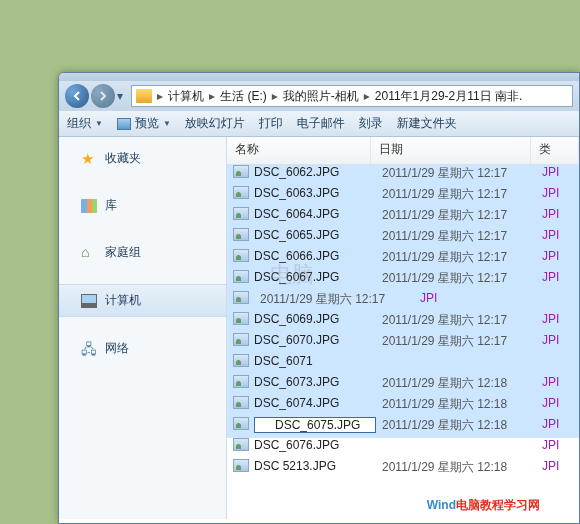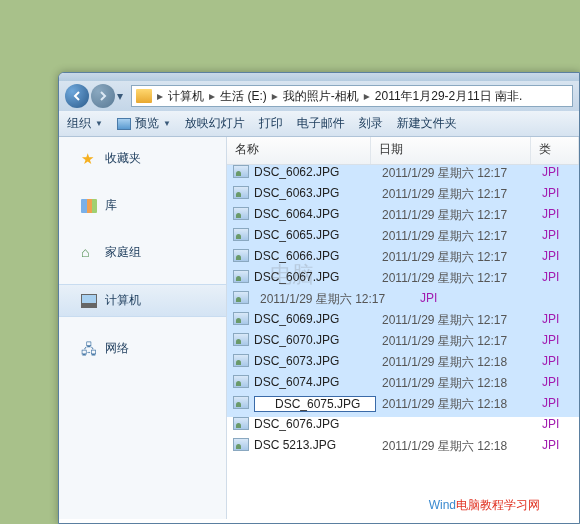--- a/index.html
+++ b/index.html
@@ -39,21 +39,21 @@
 .row{display:flex;align-items:flex-start;height:21px;padding-left:6px;cursor:pointer}
 .row.sel{background:#cde6ff}
 .row.sel .cell{background:#cde6ff}
 .row .img-ico{width:16px;height:13px;background:linear-gradient(#d8e8f8,#a8c8e8);border:1px solid #8aa8c0;margin-right:5px;flex-shrink:0;position:relative}
 .row .img-ico:before{content:"";position:absolute;bottom:1px;left:2px;width:5px;height:5px;background:#6a9a6a;border-radius:50% 50% 0 0}
 .row .cell{overflow:hidden;white-space:nowrap;color:#222}
 .row .c-name{width:122px}
 .row .c-date{width:160px;padding-left:6px;color:#555}
 .row .c-type{padding-left:6px;color:#a21caf}
 .row.rename .c-name{background:#fff;border:1px solid #3a6aa8;padding:0 20px}
-.watermark{position:absolute;bottom:10px;right:40px;font-size:18px;font-weight:normal;pointer-events:none}
+.watermark{position:absolute;bottom:10px;right:40px;font-size:18px;font-weight:bold;pointer-events:none}
 .watermark .w1{color:#3a8ad0}
 .watermark .w2{color:#e03020}
 .wm2{position:absolute;top:260px;left:270px;font-size:22px;color:rgba(120,120,120,.25);font-weight:normal;pointer-events:none}
 </style>
 </head>
 <body>
 
 <div class="window">
   <div class="glass-frame"></div>
 
@@ -198,20 +198,26 @@
             <div class="cell c-type">JPI</div>
           </div>
           <div class="row sel">
             <div class="img-ico"></div>
             <div class="cell c-name">DSC_6070.JPG</div>
             <div class="cell c-date">2011/1/29 星期六 12:17</div>
             <div class="cell c-type">JPI</div>
           </div>
           <div class="row sel">
             <div class="img-ico"></div>
+            <div class="cell c-name">DSC_6071</div>
+            <div class="cell c-date"></div>
+            <div class="cell c-type"></div>
+          </div>
+          <div class="row sel">
+            <div class="img-ico"></div>
             <div class="cell c-name">DSC_6073.JPG</div>
             <div class="cell c-date">2011/1/29 星期六 12:18</div>
             <div class="cell c-type">JPI</div>
           </div>
           <div class="row sel">
             <div class="img-ico"></div>
             <div class="cell c-name">DSC_6074.JPG</div>
             <div class="cell c-date">2011/1/29 星期六 12:18</div>
             <div class="cell c-type">JPI</div>
           </div>

